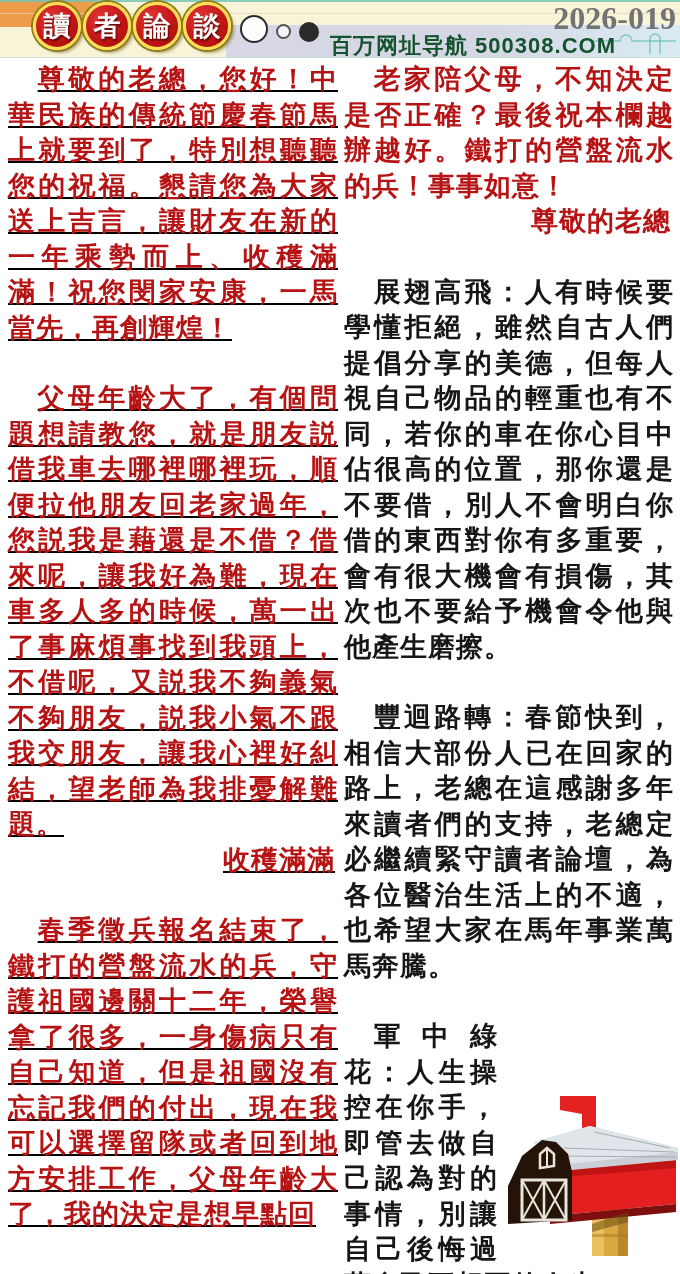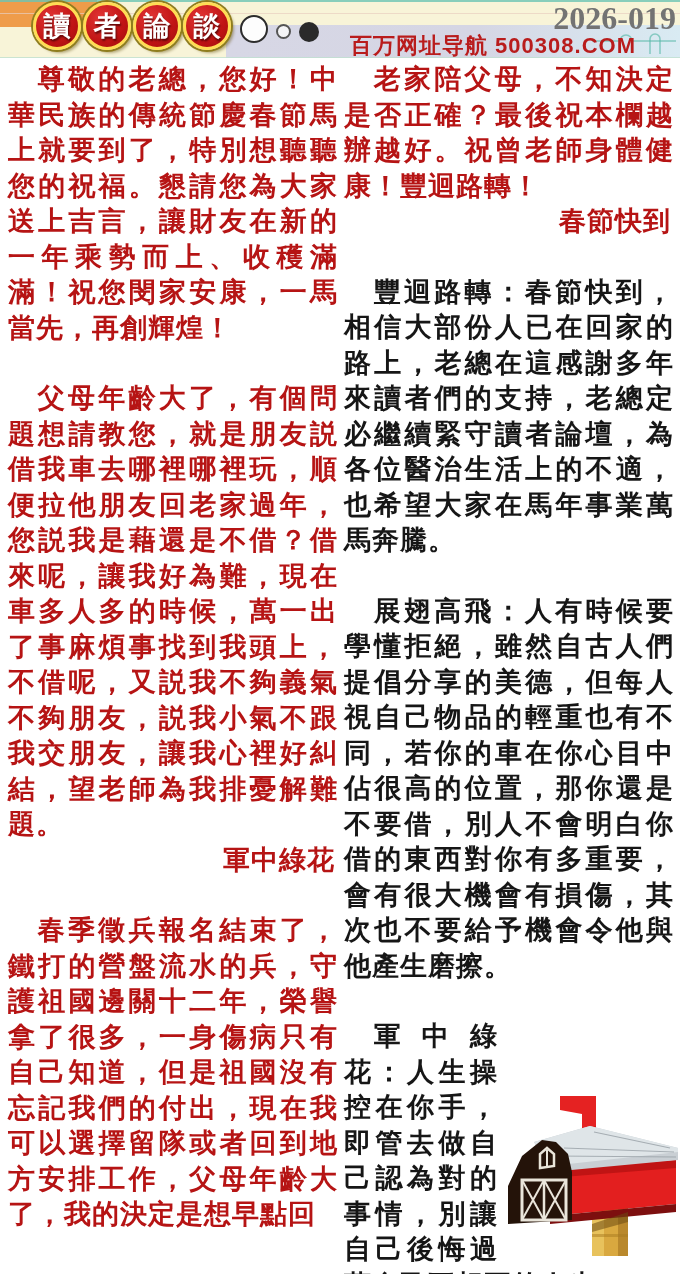--- a/index.html
+++ b/index.html
@@ -41,26 +41,26 @@
   .dot2{left:276px;top:24px;width:15px;height:15px;background:#f4f4f6;border:2px solid #555;}
   .dot3{left:299px;top:22px;width:20px;height:20px;background:#2a2a2a;}
 
   .issue{
     position:absolute;right:4px;top:0;
     color:#737373;font-size:32px;font-weight:800;letter-spacing:0;
     font-family:"Liberation Serif","DejaVu Serif",serif;
   }
   .navtext{
     position:absolute;left:330px;top:31px;
-    color:#b91c1c;font-size:22px;font-weight:600;letter-spacing:1px;margin-left:20px;
+    color:#14532d;font-size:22px;font-weight:600;letter-spacing:1px;
   }
 
   
   .col{position:absolute;top:62px;width:330px;font-weight:700;}
-  .col-left{left:8px;}
+  .col-left{left:8px;text-decoration:underline;}
   .col-right{left:344px;}
   .col p{
     margin:0;font-size:27px;line-height:35.5px;
     text-align:justify;text-justify:inter-character;
     text-indent:1.1em;letter-spacing:1px;
   }
   .letter p,.letter .sig{color:#b61414;}
   .reply p{color:#161616;}
   .sig{font-size:27px;line-height:35.5px;text-align:right;padding-right:3px;letter-spacing:1px;}
   .block{margin-bottom:35px;}
@@ -112,37 +112,37 @@
     <div class="issue">2026-019</div>
     <div class="navtext">百万网址导航 500308.COM</div>
   </div>
 
   <div class="col col-left">
     <div class="block letter">
       <p>尊敬的老總，您好！中華民族的傳統節慶春節馬上就要到了，特別想聽聽您的祝福。懇請您為大家送上吉言，讓財友在新的一年乘勢而上、收穫滿滿！祝您閔家安康，一馬當先，再創輝煌！</p>
     </div>
     <div class="block letter">
       <p>父母年齡大了，有個問題想請教您，就是朋友説借我車去哪裡哪裡玩，順便拉他朋友回老家過年，您説我是藉還是不借？借來呢，讓我好為難，現在車多人多的時候，萬一出了事麻煩事找到我頭上，不借呢，又説我不夠義氣不夠朋友，説我小氣不跟我交朋友，讓我心裡好糾結，望老師為我排憂解難題。</p>
-      <div class="sig">軍中綠花</div>
+      <div class="sig">收穫滿滿</div>
     </div>
     <div class="block letter tight">
       <p>春季徵兵報名結束了，鐵打的營盤流水的兵，守護祖國邊關十二年，榮譽拿了很多，一身傷病只有自己知道，但是祖國沒有忘記我們的付出，現在我可以選擇留隊或者回到地方安排工作，父母年齡大了，我的決定是想早點回</p>
     </div>
   </div>
 
   <div class="col col-right">
     <div class="block letter">
-      <p>老家陪父母，不知決定是否正確？最後祝本欄越辦越好。祝曾老師身體健康！豐迴路轉！</p>
-      <div class="sig">春節快到</div>
+      <p>老家陪父母，不知決定是否正確？最後祝本欄越辦越好。鐵打的營盤流水的兵！事事如意！</p>
+      <div class="sig">尊敬的老總</div>
+    </div>
+    <div class="block reply">
+      <p>展翅高飛：人有時候要學懂拒絕，雖然自古人們提倡分享的美德，但每人視自己物品的輕重也有不同，若你的車在你心目中佔很高的位置，那你還是不要借，別人不會明白你借的東西對你有多重要，會有很大機會有損傷，其次也不要給予機會令他與他產生磨擦。</p>
     </div>
     <div class="block reply">
       <p>豐迴路轉：春節快到，相信大部份人已在回家的路上，老總在這感謝多年來讀者們的支持，老總定必繼續緊守讀者論壇，為各位醫治生活上的不適，也希望大家在馬年事業萬馬奔騰。</p>
-    </div>
-    <div class="block reply">
-      <p>展翅高飛：人有時候要學懂拒絕，雖然自古人們提倡分享的美德，但每人視自己物品的輕重也有不同，若你的車在你心目中佔很高的位置，那你還是不要借，別人不會明白你借的東西對你有多重要，會有很大機會有損傷，其次也不要給予機會令他與他產生磨擦。</p>
     </div>
     <div class="block reply tight">
       <div class="mailbox-float">
         <svg width="184" height="166" viewBox="0 0 184 166">
 
           <rect x="98" y="98" width="36" height="68" fill="#d9a83f"></rect>
           <rect x="98" y="98" width="12" height="68" fill="#e8c25c"></rect>
           <rect x="124" y="98" width="10" height="68" fill="#b9882c"></rect>
           <rect x="98" y="122" width="36" height="3" fill="#a87a20" opacity="0.6"></rect>
           <rect x="98" y="144" width="36" height="3" fill="#a87a20" opacity="0.5"></rect>

